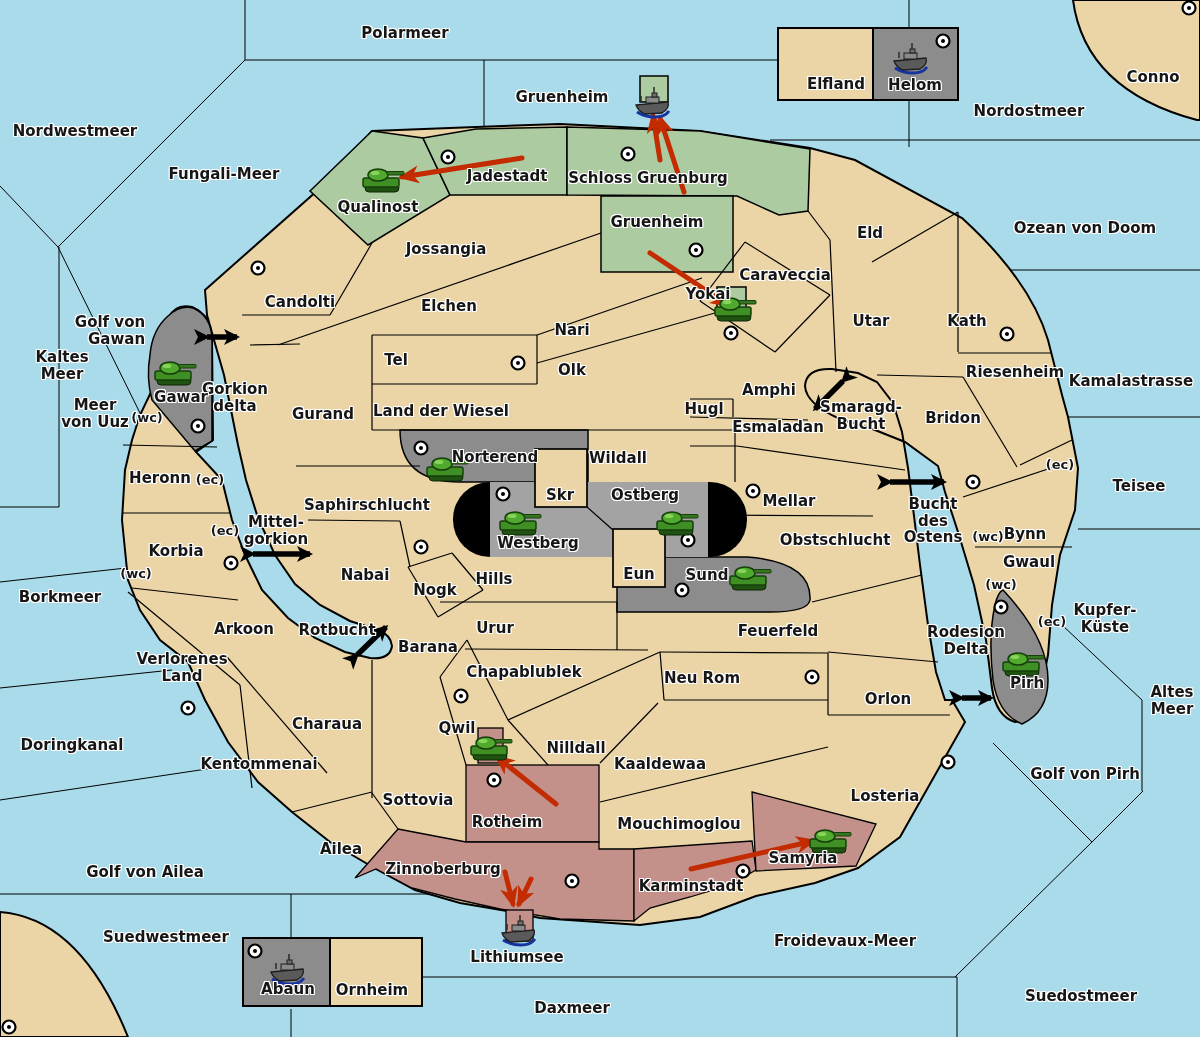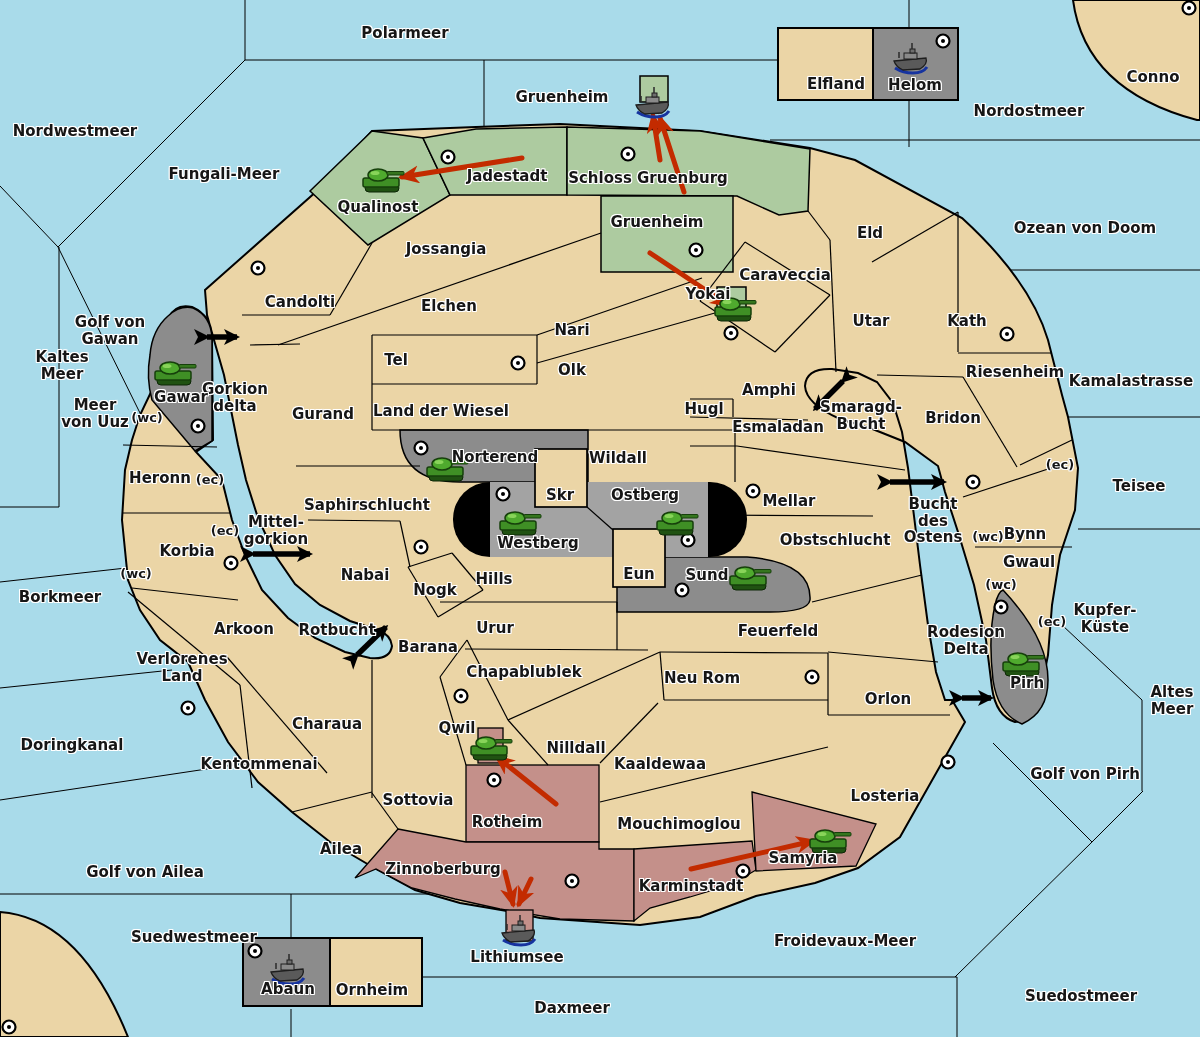--- a/index.html
+++ b/index.html
@@ -275,21 +275,21 @@
 
 <div id="labels">
       <div class="map-label" style="left: 405px; top: 33px;">Polarmeer</div>
       <div class="map-label" style="left: 75px; top: 131px;">Nordwestmeer</div>
       <div class="map-label" style="left: 224px; top: 174px;">Fungali-Meer</div>
       <div class="map-label" style="left: 562px; top: 97px;">Gruenheim</div>
       <div class="map-label" style="left: 1029px; top: 111px;">Nordostmeer</div>
       <div class="map-label" style="left: 1085px; top: 228px;">Ozean von Doom</div>
       <div class="map-label" style="left: 62px; top: 365px;">Kaltes
 Meer</div>
-      <div class="map-label" style="left: 110px; top: 330px;">Golf von
+      <div class="map-label" style="left: 110px; top: 330px; text-align: right;">Golf von
 Gawan</div>
       <div class="map-label" style="left: 95px; top: 413px;">Meer
 von Uuz</div>
       <div class="map-label" style="left: 235px; top: 397px;">Gorkion
 delta</div>
       <div class="map-label" style="left: 1131px; top: 381px;">Kamalastrasse</div>
       <div class="map-label" style="left: 1139px; top: 486px;">Teisee</div>
       <div class="map-label" style="left: 60px; top: 597px;">Borkmeer</div>
       <div class="map-label" style="left: 276px; top: 530px;">Mittel-
 gorkion</div>
@@ -300,21 +300,21 @@
 Bucht</div>
       <div class="map-label" style="left: 1105px; top: 618px;">Kupfer-
 Küste</div>
       <div class="map-label" style="left: 1172px; top: 700px;">Altes
 Meer</div>
       <div class="map-label" style="left: 337px; top: 630px;">Rotbucht</div>
       <div class="map-label" style="left: 966px; top: 640px;">Rodesion
 Delta</div>
       <div class="map-label" style="left: 72px; top: 745px;">Doringkanal</div>
       <div class="map-label" style="left: 145px; top: 872px;">Golf von Ailea</div>
-      <div class="map-label" style="left: 166px; top: 937px; margin-left: 28px;">Suedwestmeer</div>
+      <div class="map-label" style="left: 166px; top: 937px;">Suedwestmeer</div>
       <div class="map-label" style="left: 572px; top: 1008px;">Daxmeer</div>
       <div class="map-label" style="left: 845px; top: 941px;">Froidevaux-Meer</div>
       <div class="map-label" style="left: 1081px; top: 996px;">Suedostmeer</div>
       <div class="map-label" style="left: 1085px; top: 774px;">Golf von Pirh</div>
       <div class="map-label" style="left: 517px; top: 957px;">Lithiumsee</div>
       <div class="map-label" style="left: 822px; top: 84px; padding-left: 28px;">Elfland</div>
       <div class="map-label" style="left: 915px; top: 85px;">Helom</div>
       <div class="map-label" style="left: 1153px; top: 77px;">Conno</div>
       <div class="map-label" style="left: 64px; top: 1012px; margin-top: 35px;">Corws</div>
       <div class="map-label" style="left: 507px; top: 176px;">Jadestadt</div>
@@ -341,21 +341,21 @@
       <div class="map-label" style="left: 323px; top: 414px;">Gurand</div>
       <div class="map-label" style="left: 441px; top: 411px;">Land der Wiesel</div>
       <div class="map-label" style="left: 495px; top: 457px;">Norterend</div>
       <div class="map-label" style="left: 618px; top: 458px;">Wildall</div>
       <div class="map-label" style="left: 560px; top: 495px;">Skr</div>
       <div class="map-label" style="left: 645px; top: 495px;">Ostberg</div>
       <div class="map-label" style="left: 538px; top: 543px;">Westberg</div>
       <div class="map-label" style="left: 789px; top: 501px;">Mellar</div>
       <div class="map-label" style="left: 160px; top: 478px;">Heronn</div>
       <div class="map-label" style="left: 367px; top: 505px;">Saphirschlucht</div>
-      <div class="map-label" style="left: 176px; top: 551px; margin-left: 11px;">Korbia</div>
+      <div class="map-label" style="left: 176px; top: 551px;">Korbia</div>
       <div class="map-label" style="left: 835px; top: 540px;">Obstschlucht</div>
       <div class="map-label" style="left: 1025px; top: 534px;">Bynn</div>
       <div class="map-label" style="left: 1029px; top: 562px;">Gwaul</div>
       <div class="map-label" style="left: 365px; top: 575px;">Nabai</div>
       <div class="map-label" style="left: 435px; top: 590px;">Nogk</div>
       <div class="map-label" style="left: 494px; top: 579px;">Hills</div>
       <div class="map-label" style="left: 639px; top: 574px;">Eun</div>
       <div class="map-label" style="left: 707px; top: 575px;">Sund</div>
       <div class="map-label" style="left: 495px; top: 628px;">Urur</div>
       <div class="map-label" style="left: 428px; top: 647px;">Barana</div>

